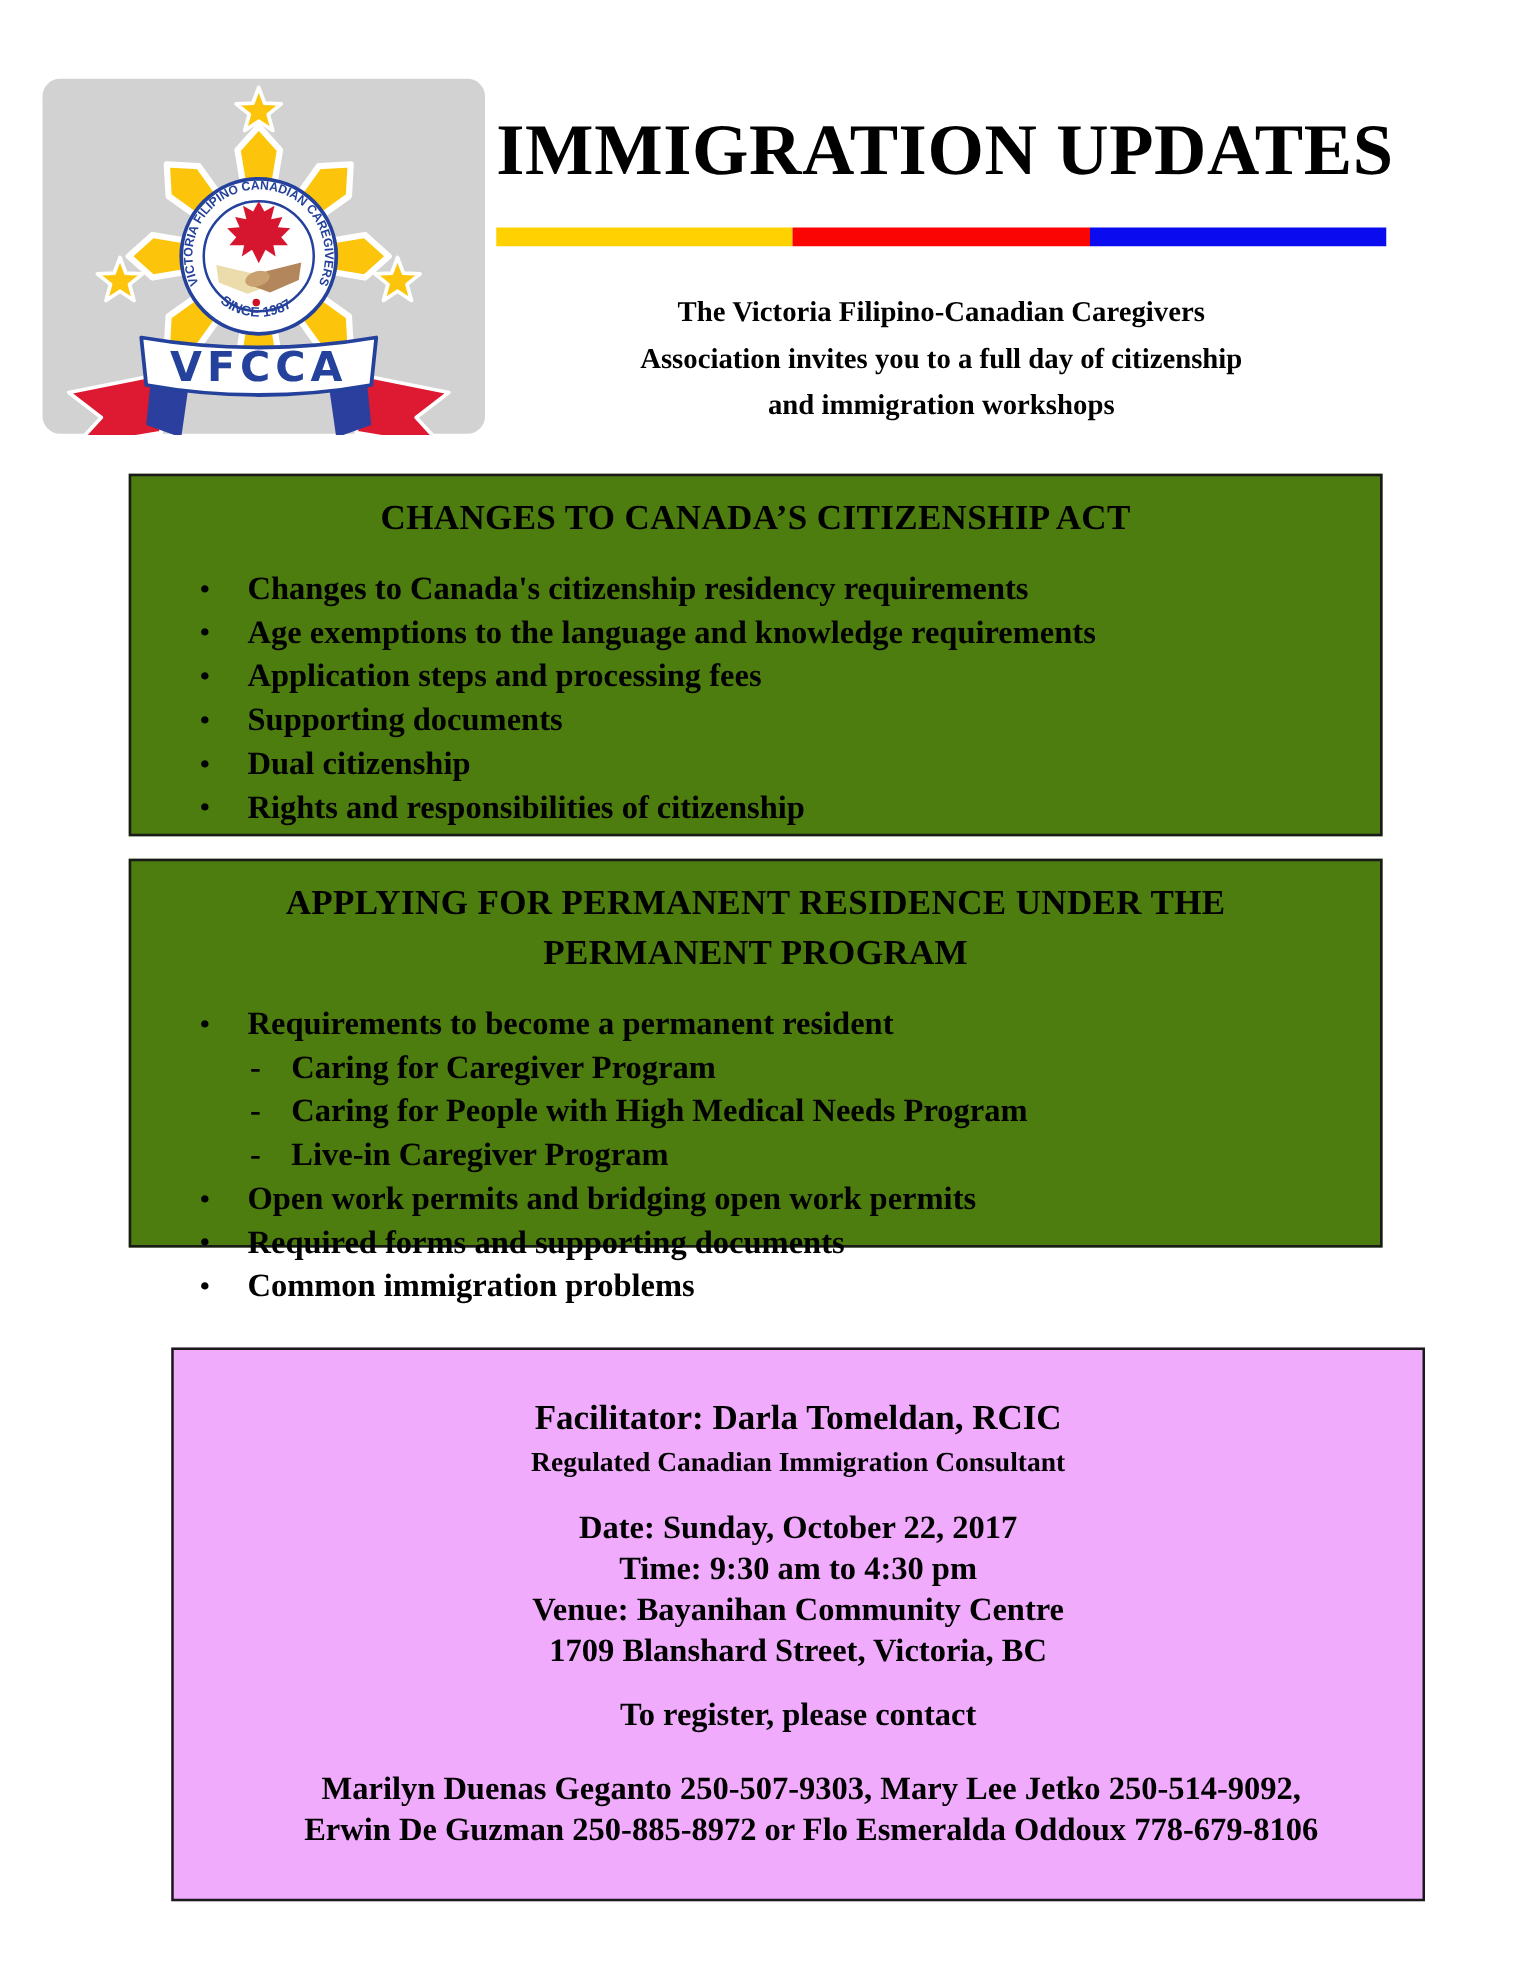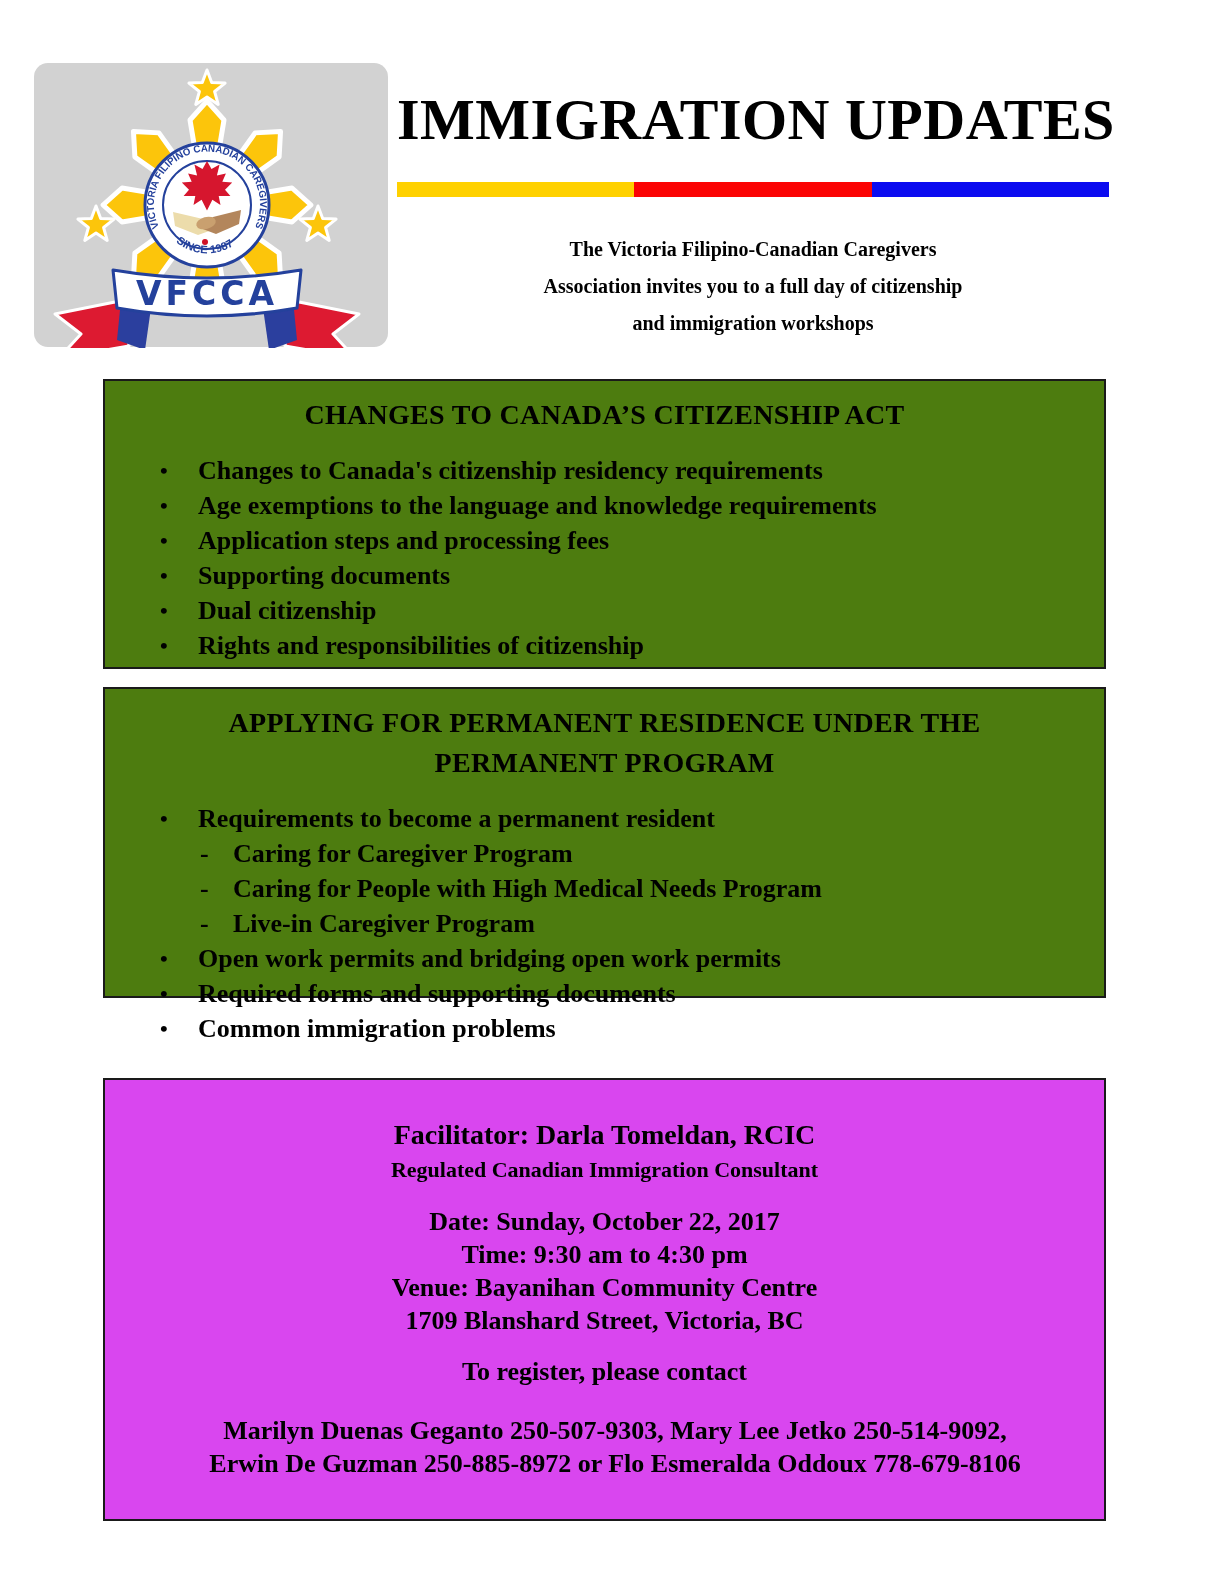--- a/index.html
+++ b/index.html
@@ -15,28 +15,28 @@
   
   .logo{position:absolute;left:33px;top:62px;width:356px;height:286px;}
   
   .header{position:absolute;left:397px;top:88px;width:712px;text-align:center;}
   .main-title{font-size:58px;line-height:64px;letter-spacing:0.5px;white-space:nowrap;}
   .tricolor-bar{display:flex;height:15px;margin-top:30px;}
   .tricolor-bar .seg{flex:1;}
   .seg-yellow{background:#FFD100;}
   .seg-red{background:#FB0404;}
   .seg-blue{background:#0B0BF0;}
-  .subtitle{margin-top:34px;font-size:20px;line-height:37px;}
+  .subtitle{margin-top:34px;font-size:23px;line-height:37px;}
   
   .box{
     position:absolute;left:103px;width:1003px;
     border:2px solid #1a1a1a;box-sizing:border-box;
   }
   .box-yellow{background:#4d7c0f;}
-  .box-blue{background:#d946ef;}
+  .box-blue{background:#f0abfc;margin-left:34px;}
   #box-citizenship{top:379px;height:290px;}
   #box-caregiver{top:687px;height:311px;}
   #box-info{top:1078px;height:443px;}
   .box-title{text-align:center;font-size:28px;line-height:40px;margin-top:14px;letter-spacing:0.3px;}
   ul.bullets{list-style:none;margin:18px 0 0 0;padding:0;}
   ul.bullets li{display:flex;font-size:26px;line-height:35px;}
   li.lvl1{padding-left:55px;}
   li.lvl1 .marker{width:38px;flex:0 0 38px;font-size:22px;}
   li.lvl2{padding-left:95px;}
   li.lvl2 .marker{width:33px;flex:0 0 33px;}

